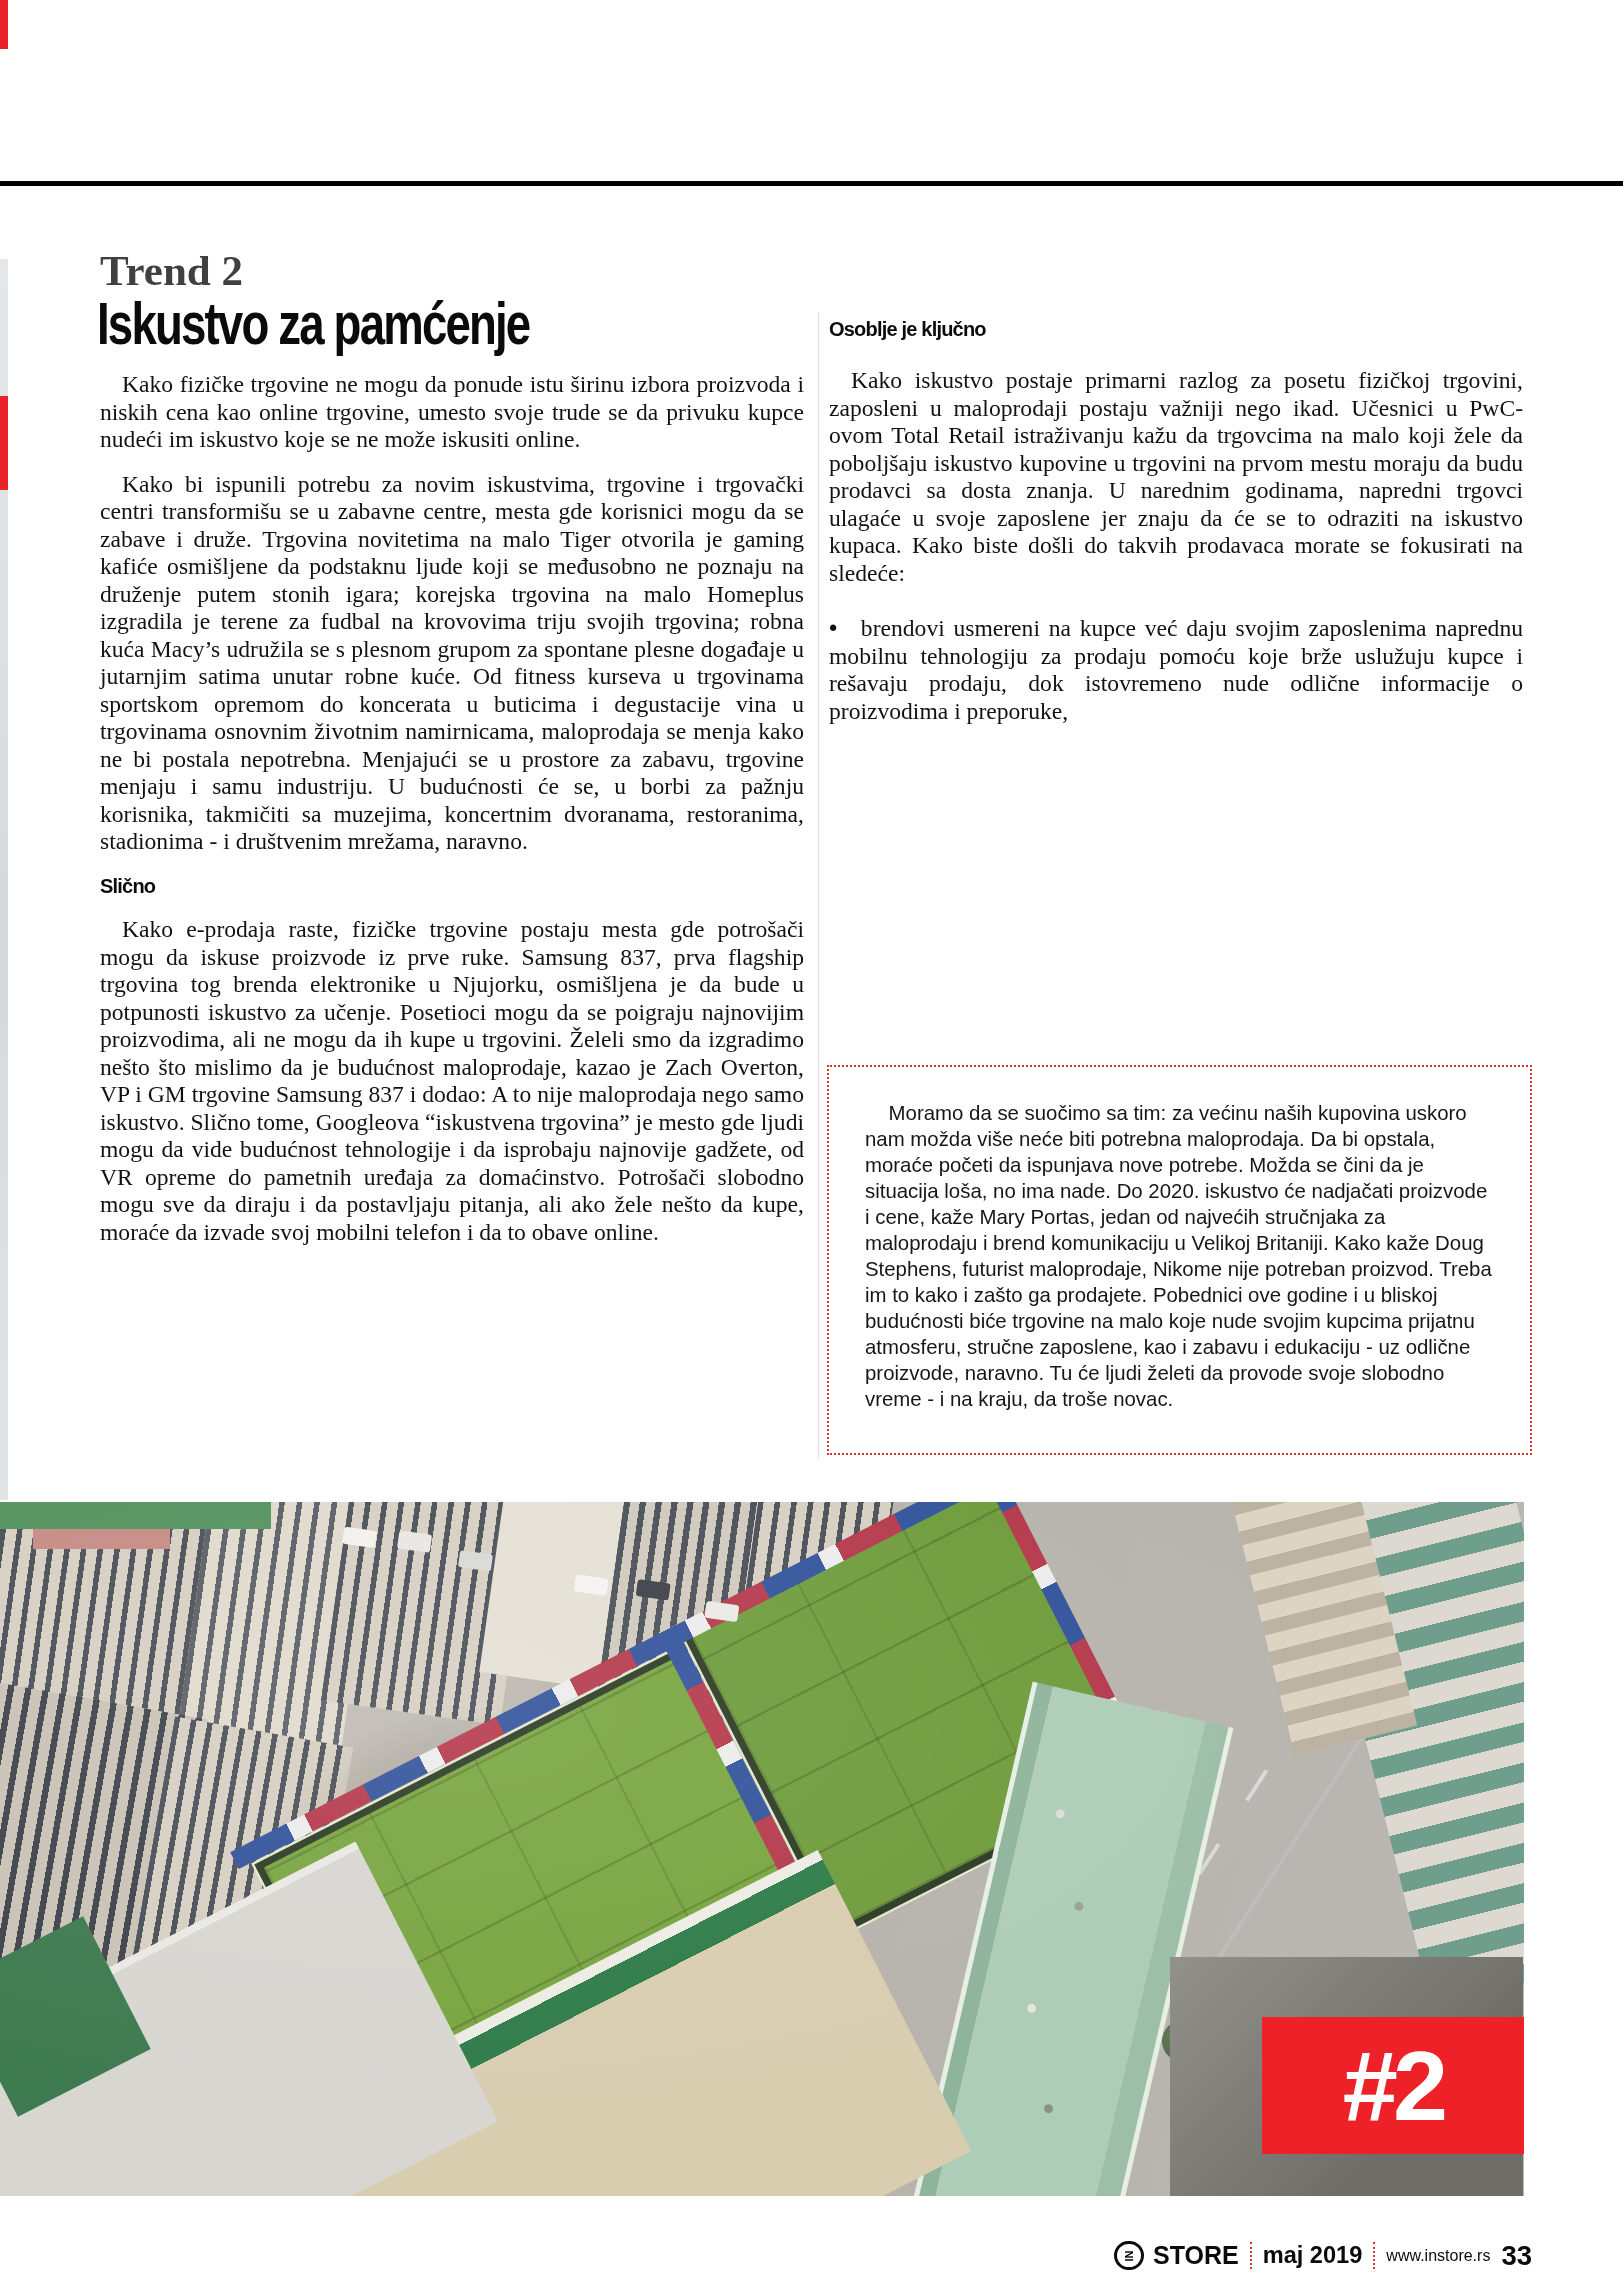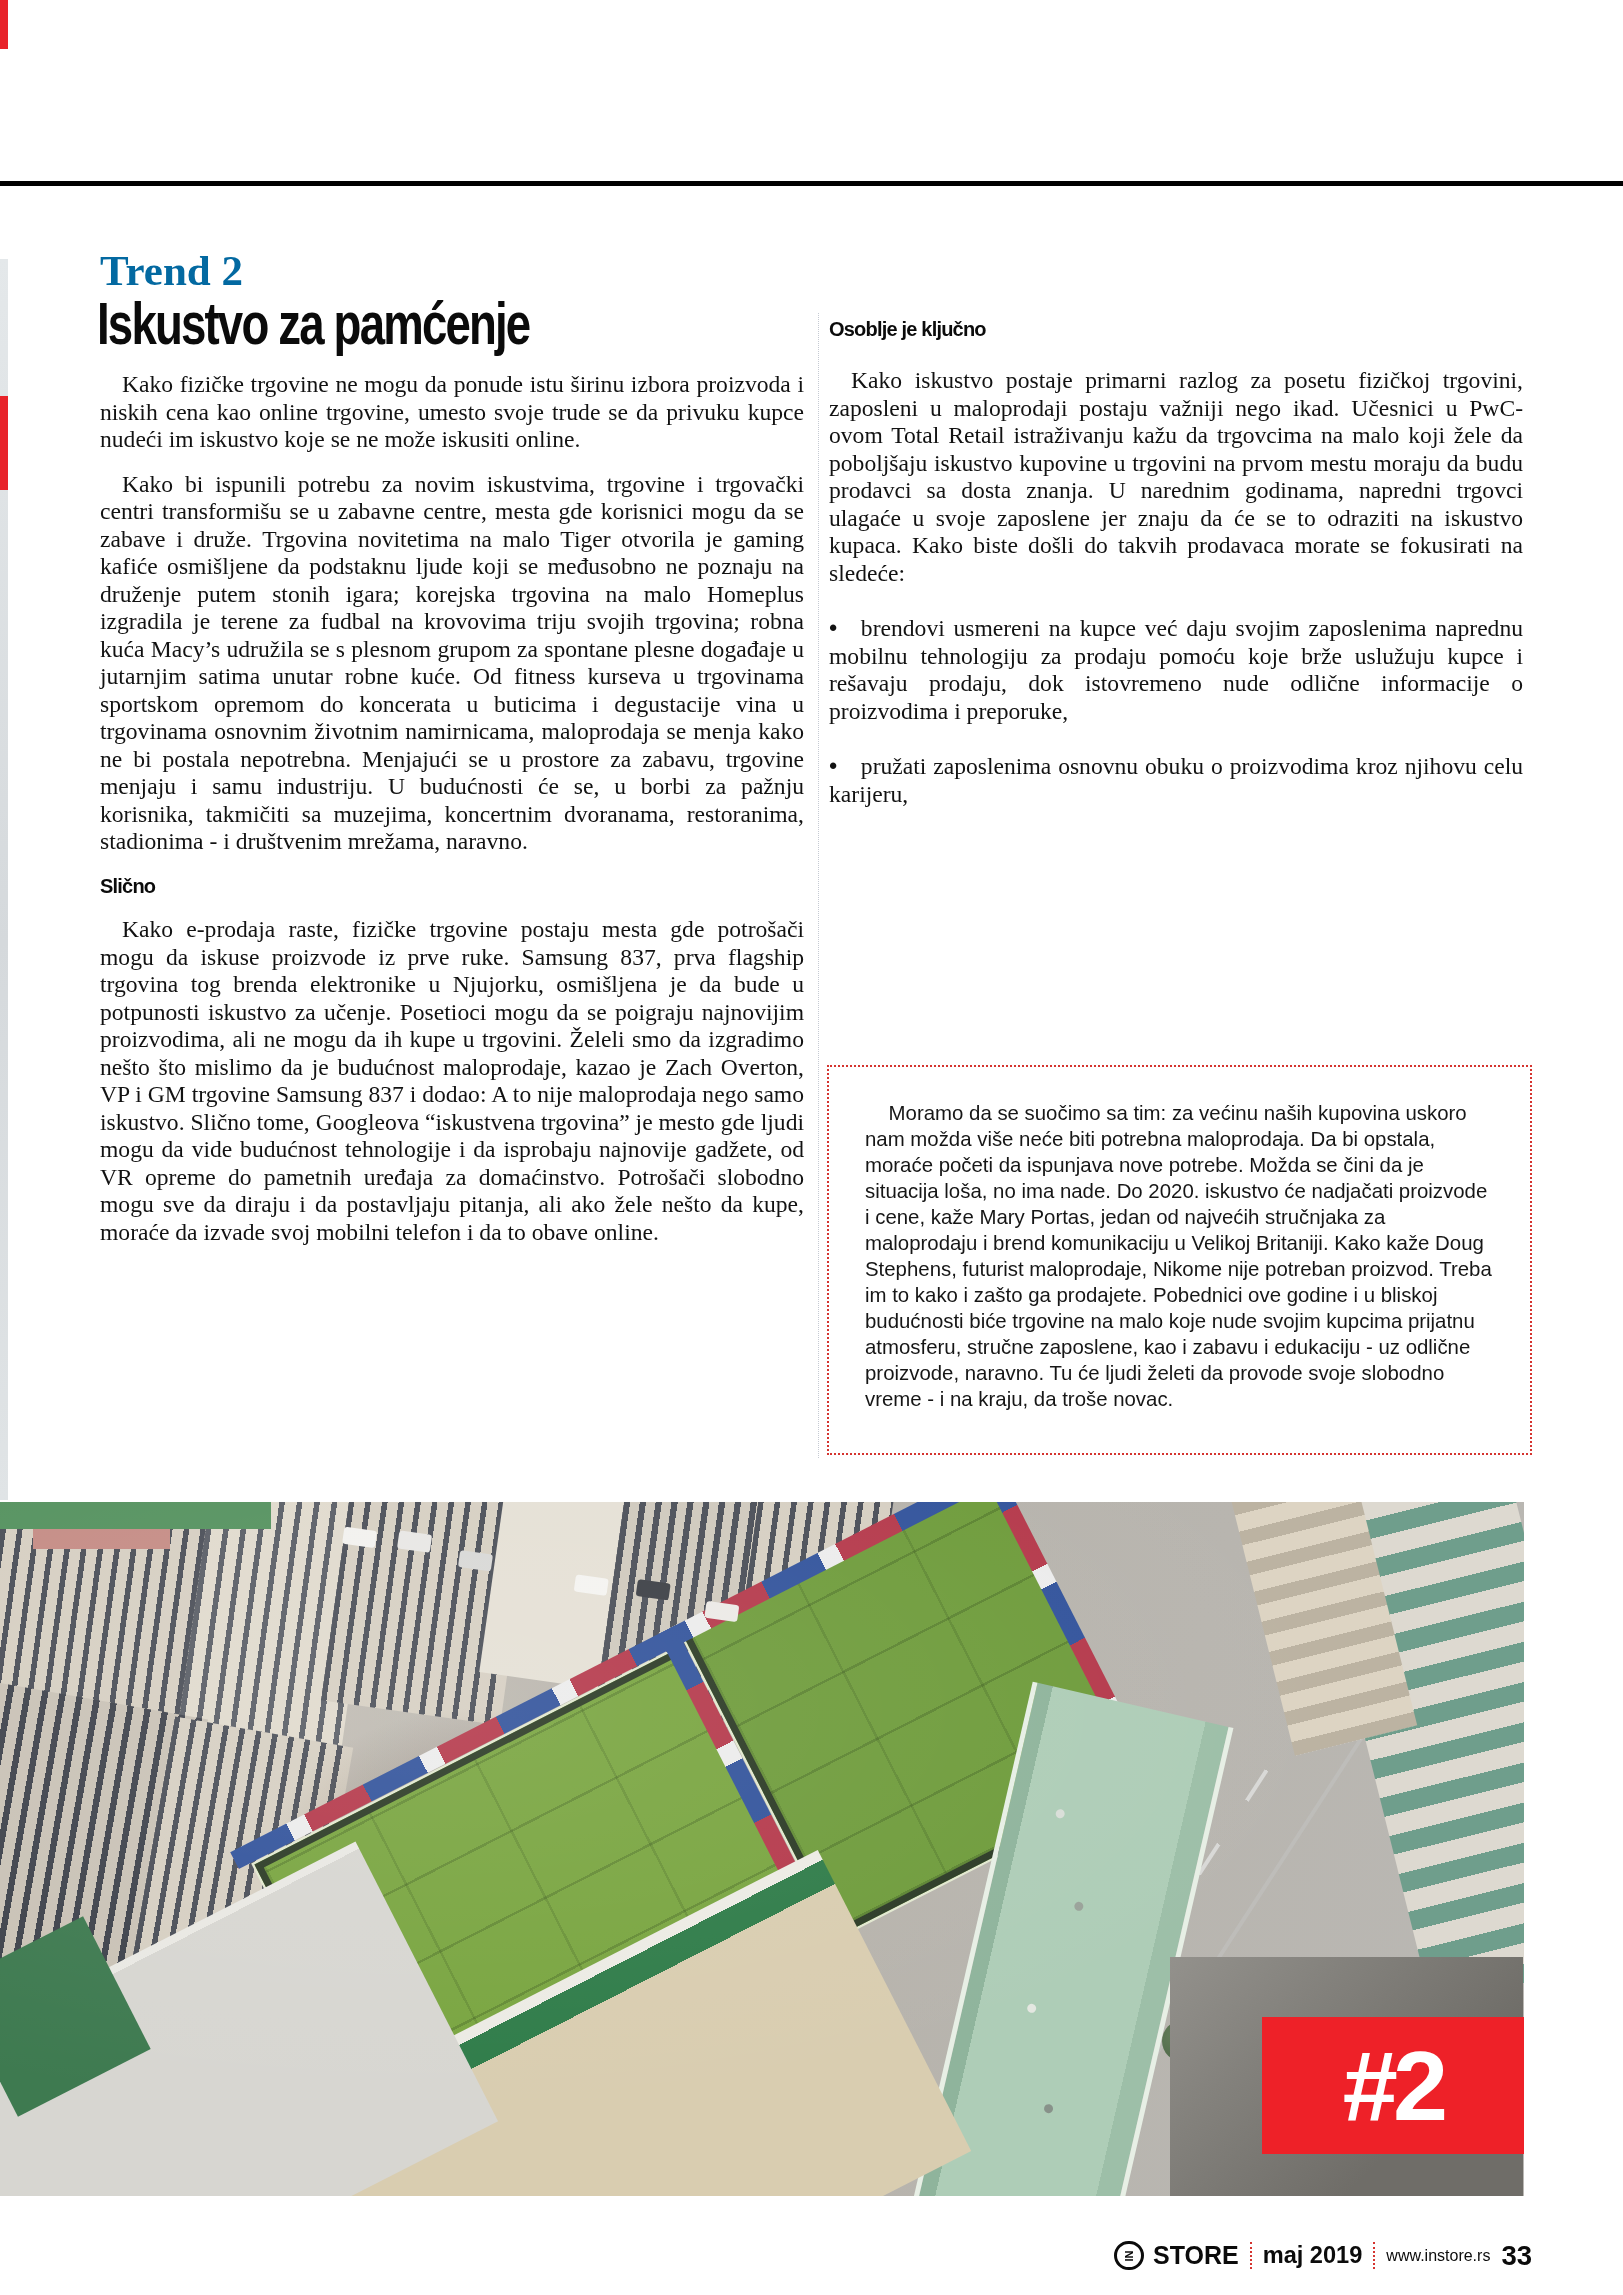--- a/index.html
+++ b/index.html
@@ -7,21 +7,21 @@
        font-family:"Liberation Serif",serif;color:#121212;overflow:hidden;}
 
   
   .corner-strip{position:absolute;left:0;top:0;width:7.9px;height:49px;background:#e8232a;}
   .top-rule{position:absolute;left:0;top:181px;width:1623px;height:4.7px;background:#000;}
   .edge-strip{position:absolute;left:0;top:259px;width:7.9px;height:1241px;
               background:linear-gradient(180deg,#e4e8ea 0%,#d5d9dc 55%,#e0e4e6 100%);}
   .edge-strip .red-seg{position:absolute;left:0;top:137px;width:7.9px;height:94px;background:#e8232a;}
 
   .kicker{position:absolute;left:100px;top:248px;font-family:"Liberation Serif",serif;
-          font-weight:700;font-size:43px;line-height:1.05;color:#0369a1;letter-spacing:0px;}
+          font-weight:700;font-size:43px;line-height:1.05;color:#404040;letter-spacing:0px;}
   .headline{position:absolute;left:97px;top:292px;font-family:"Liberation Sans",sans-serif;
           font-weight:800;font-size:60px;line-height:1.05;color:#0b0b0b;letter-spacing:-2.4px;
           transform:scaleX(0.76);transform-origin:left top;white-space:nowrap;}
 
   
   .col{position:absolute;font-size:23.6px;line-height:27.5px;text-align:justify;}
   .col-left{left:100px;top:371px;width:704px;}
   .col-right{left:829px;top:316px;width:694px;}
   .col p{margin:0 0 17.3px 0;text-indent:22px;}
   .col h3{font-family:"Liberation Sans",sans-serif;font-weight:800;font-size:20px;
@@ -118,21 +118,20 @@
   <h3>Slično</h3>
   <p>Kako e-prodaja raste, fizičke trgovine postaju mesta gde potrošači mogu da iskuse proizvode iz prve ruke. Samsung 837, prva flagship trgovina tog brenda elektronike u Njujorku, osmišljena je da bude u potpunosti iskustvo za učenje. Posetioci mogu da se poigraju najnovijim proizvodima, ali ne mogu da ih kupe u trgovini. Želeli smo da izgradimo nešto što mislimo da je budućnost maloprodaje, kazao je Zach Overton, VP i GM trgovine Samsung 837 i dodao: A to nije maloprodaja nego samo iskustvo. Slično tome, Googleova “iskustvena trgovina” je mesto gde ljudi mogu da vide budućnost tehnologije i da isprobaju najnovije gadžete, od VR opreme do pametnih uređaja za domaćinstvo. Potrošači slobodno mogu sve da diraju i da postavljaju pitanja, ali ako žele nešto da kupe, moraće da izvade svoj mobilni telefon i da to obave online.</p>
 </div>
 
 <div class="column-divider"></div>
 
 <div class="col col-right">
   <h3>Osoblje je ključno</h3>
   <p class="intro">Kako iskustvo postaje primarni razlog za posetu fizičkoj trgovini, zaposleni u maloprodaji postaju važniji nego ikad. Učesnici u PwC-ovom Total Retail istraživanju kažu da trgovcima na malo koji žele da poboljšaju iskustvo kupovine u trgovini na prvom mestu moraju da budu prodavci sa dosta znanja. U narednim godinama, napredni trgovci ulagaće u svoje zaposlene jer znaju da će se to odraziti na iskustvo kupaca. Kako biste došli do takvih prodavaca morate se fokusirati na sledeće:</p>
   <p class="bullet">brendovi usmereni na kupce već daju svojim zaposlenima naprednu mobilnu tehnologiju za prodaju pomoću koje brže uslužuju kupce i rešavaju prodaju, dok istovremeno nude odlične informacije o proizvodima i preporuke,</p>
-  <p class="bullet">pružati zaposlenima osnovnu obuku o proizvodima kroz njihovu celu karijeru,</p>
 </div>
 
 <div class="quote-box">
   <p>Moramo da se suočimo sa tim: za većinu naših kupovina uskoro nam možda više neće biti potrebna maloprodaja. Da bi opstala, moraće početi da ispunjava nove potrebe. Možda se čini da je situacija loša, no ima nade. Do 2020. iskustvo će nadjačati proizvode i cene, kaže Mary Portas, jedan od najvećih stručnjaka za maloprodaju i brend komunikaciju u Velikoj Britaniji. Kako kaže Doug Stephens, futurist maloprodaje, Nikome nije potreban proizvod. Treba im to kako i zašto ga prodajete. Pobednici ove godine i u bliskoj budućnosti biće trgovine na malo koje nude svojim kupcima prijatnu atmosferu, stručne zaposlene, kao i zabavu i edukaciju - uz odlične proizvode, naravno. Tu će ljudi želeti da provode svoje slobodno vreme - i na kraju, da troše novac.</p>
 </div>
 
 <div class="photo">
   <div>
     <div class="bld" style="left:-31px;top:-47px;width:259px;height:377px;transform:rotate(8deg);"></div>
     <div class="bld" style="left:196px;top:-63px;width:165px;height:330px;transform:rotate(8deg);background:repeating-linear-gradient(90deg,#5a5e66 0 5.5px,#e0dacd 5.5px 17.3px);"></div>

